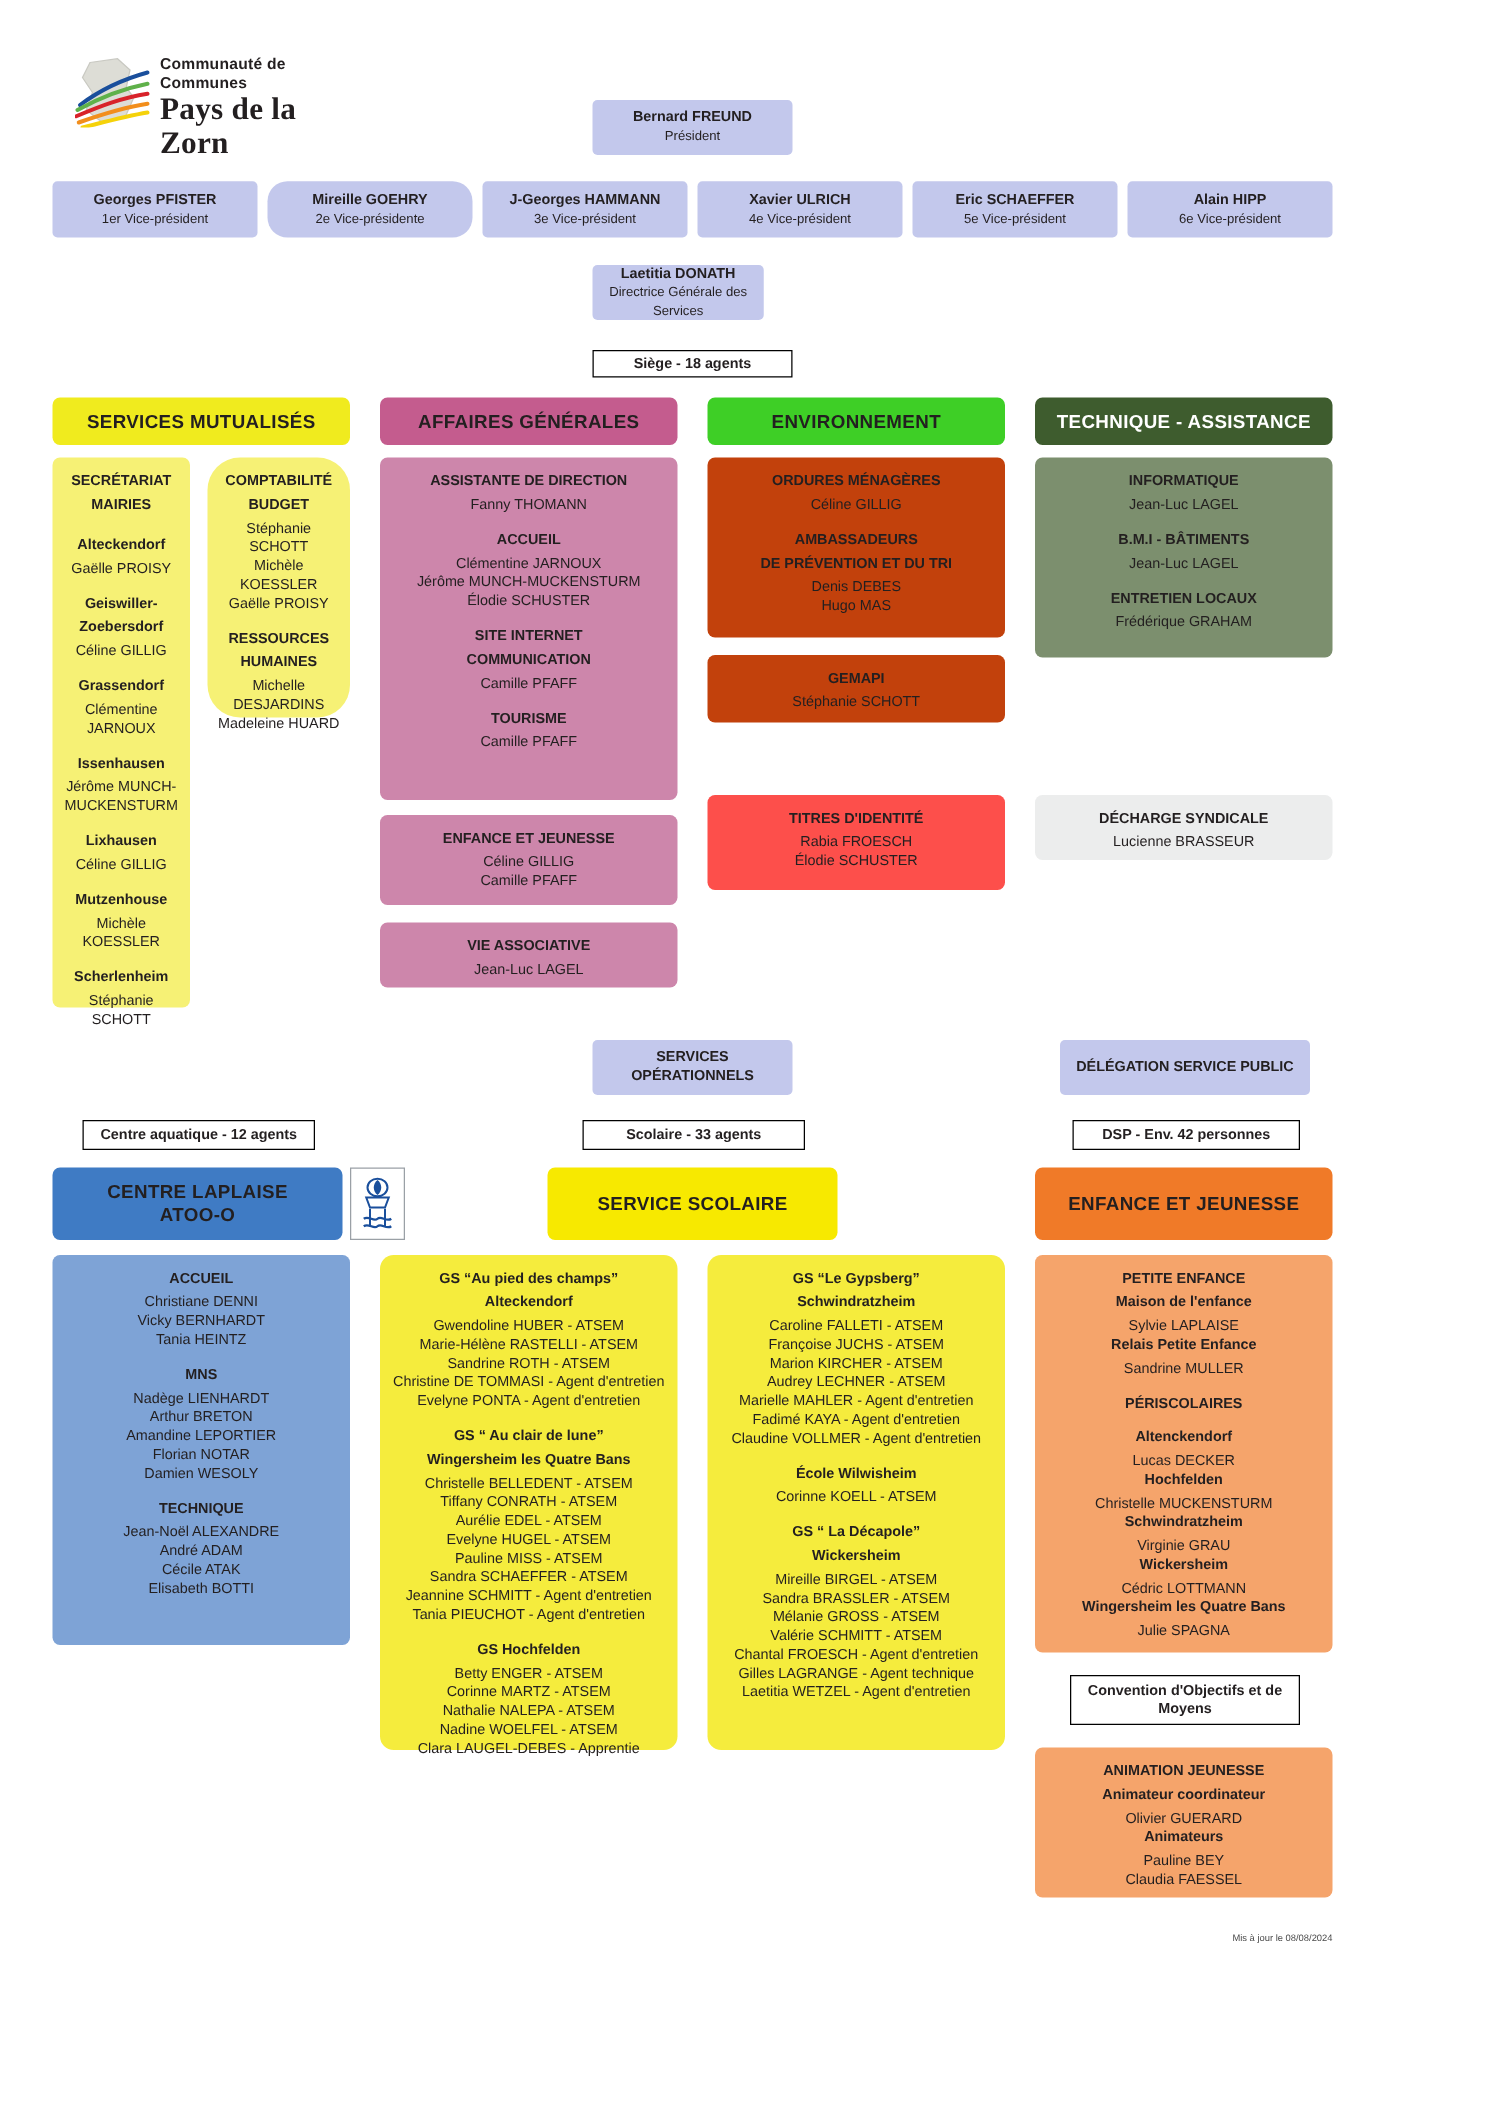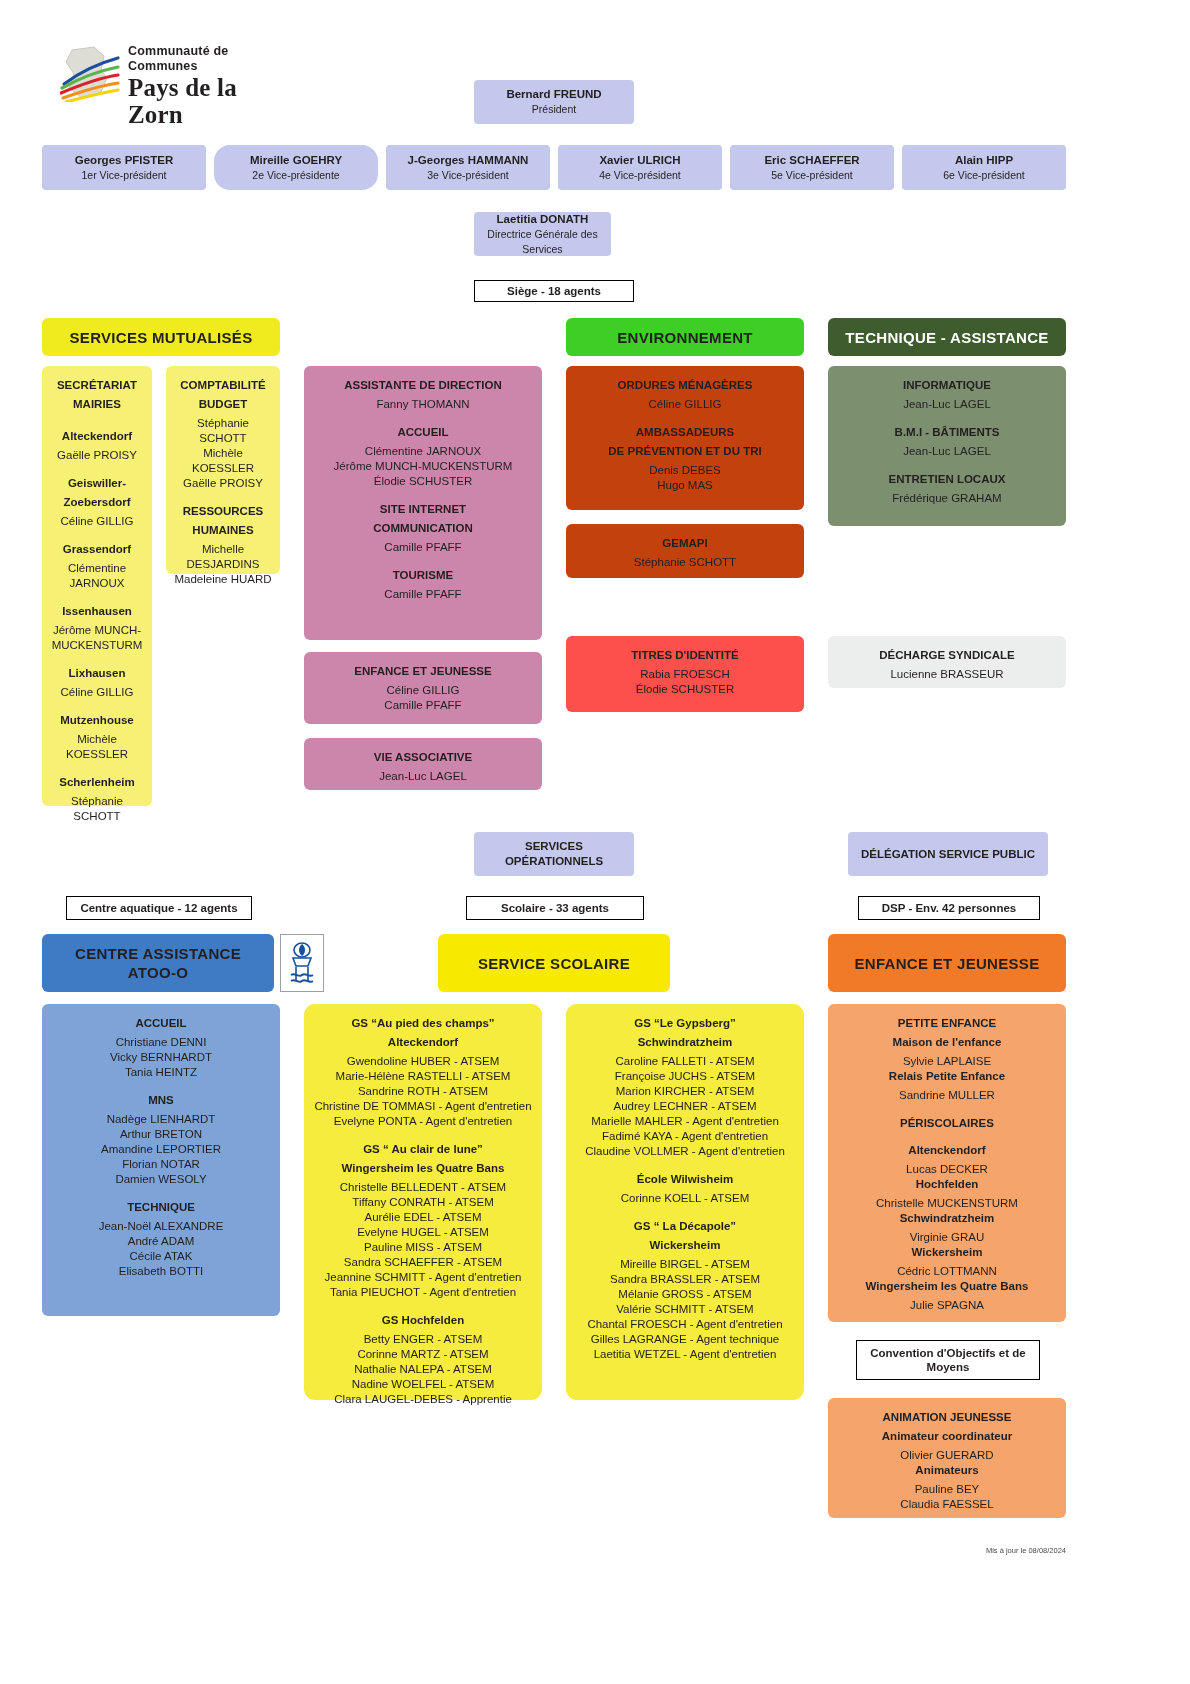--- a/index.html
+++ b/index.html
@@ -193,34 +193,35 @@
     <div class="h">Lixhausen</div>
     <div class="p">Céline GILLIG</div>
     <div class="sp"></div>
     <div class="h">Mutzenhouse</div>
     <div class="p">Michèle KOESSLER</div>
     <div class="sp"></div>
     <div class="h">Scherlenheim</div>
     <div class="p">Stéphanie SCHOTT</div>
   </div>
 
-  <div class="abs card bg-yellow" style="left:166px; top:366px; width:114px; height:208px;">
+  <div class="abs card bg-yellow" style="left:166px; top:366px; width:114px; height:208px;border-radius:26px;">
     <div class="h">COMPTABILITÉ</div>
     <div class="h">BUDGET</div>
     <div class="p">Stéphanie SCHOTT</div>
     <div class="p">Michèle KOESSLER</div>
     <div class="p">Gaëlle PROISY</div>
     <div class="sp"></div>
     <div class="h">RESSOURCES</div>
     <div class="h">HUMAINES</div>
     <div class="p">Michelle</div>
     <div class="p">DESJARDINS</div>
     <div class="p">Madeleine HUARD</div>
   </div>
 
+  <div class="abs banner bn-pink" style="left:304px; top:318px; width:238px; height:38px;">AFFAIRES GÉNÉRALES</div>
 
   <div class="abs card bg-pink" style="left:304px; top:366px; width:238px; height:274px;">
     <div class="h">ASSISTANTE DE DIRECTION</div>
     <div class="p">Fanny THOMANN</div>
     <div class="sp"></div>
     <div class="h">ACCUEIL</div>
     <div class="p">Clémentine JARNOUX</div>
     <div class="p">Jérôme MUNCH-MUCKENSTURM</div>
     <div class="p">Élodie SCHUSTER</div>
     <div class="sp"></div>
@@ -289,21 +290,21 @@
   </div>
   <div class="abs blue-box" style="left:848px; top:832px; width:200px; height:44px;">
     <div class="nm">DÉLÉGATION SERVICE PUBLIC</div>
   </div>
 
   <div class="abs outline-box" style="left:66px; top:896px; width:186px; height:24px;">Centre aquatique - 12 agents</div>
   <div class="abs outline-box" style="left:466px; top:896px; width:178px; height:24px;">Scolaire - 33 agents</div>
   <div class="abs outline-box" style="left:858px; top:896px; width:182px; height:24px;">DSP - Env. 42 personnes</div>
 
   <div class="abs banner bn-blue" style="left:42px; top:934px; width:232px; height:58px; flex-direction:column;">
-    <div>CENTRE ASSISTANCE</div>
+    <div>CENTRE LAPLAISE</div>
     <div>ATOO-O</div>
   </div>
   <div class="abs pool-logo" style="left:280px; top:934px; width:44px; height:58px;">
     <svg width="30" height="44" viewBox="0 0 30 44">
       <ellipse cx="15" cy="9" rx="8" ry="7" fill="none" stroke="#1a4f9c" stroke-width="1.6"></ellipse>
       <path d="M15 3 C11 6, 11 12, 15 15 C19 12, 19 6, 15 3 Z" fill="#1a4f9c"></path>
       <path d="M6 17 L24 17 L21 25 L9 25 Z" fill="none" stroke="#1a4f9c" stroke-width="1.6"></path>
       <path d="M9 26 L9 40 M21 26 L21 40" stroke="#1a4f9c" stroke-width="1.6"></path>
       <path d="M4 34 C8 31, 12 37, 15 34 C18 31, 22 37, 26 34" stroke="#1a4f9c" stroke-width="1.8" fill="none"></path>
       <path d="M4 40 C8 37, 12 43, 15 40 C18 37, 22 43, 26 40" stroke="#1a4f9c" stroke-width="1.8" fill="none"></path>

